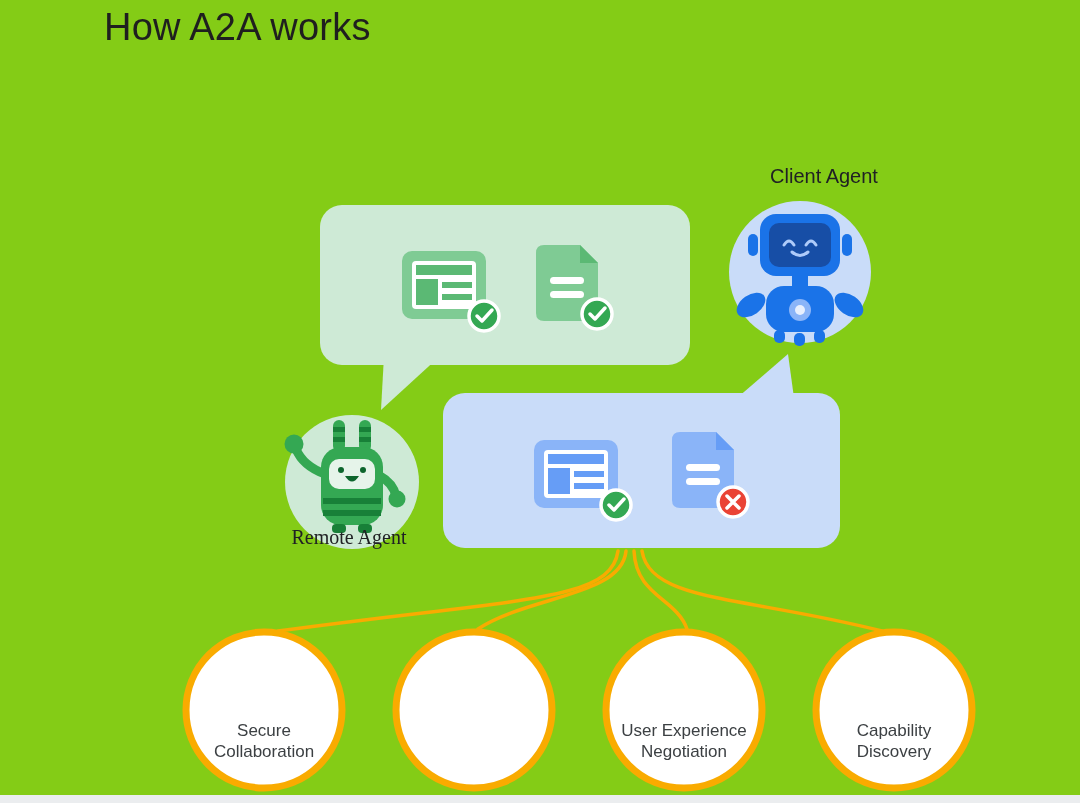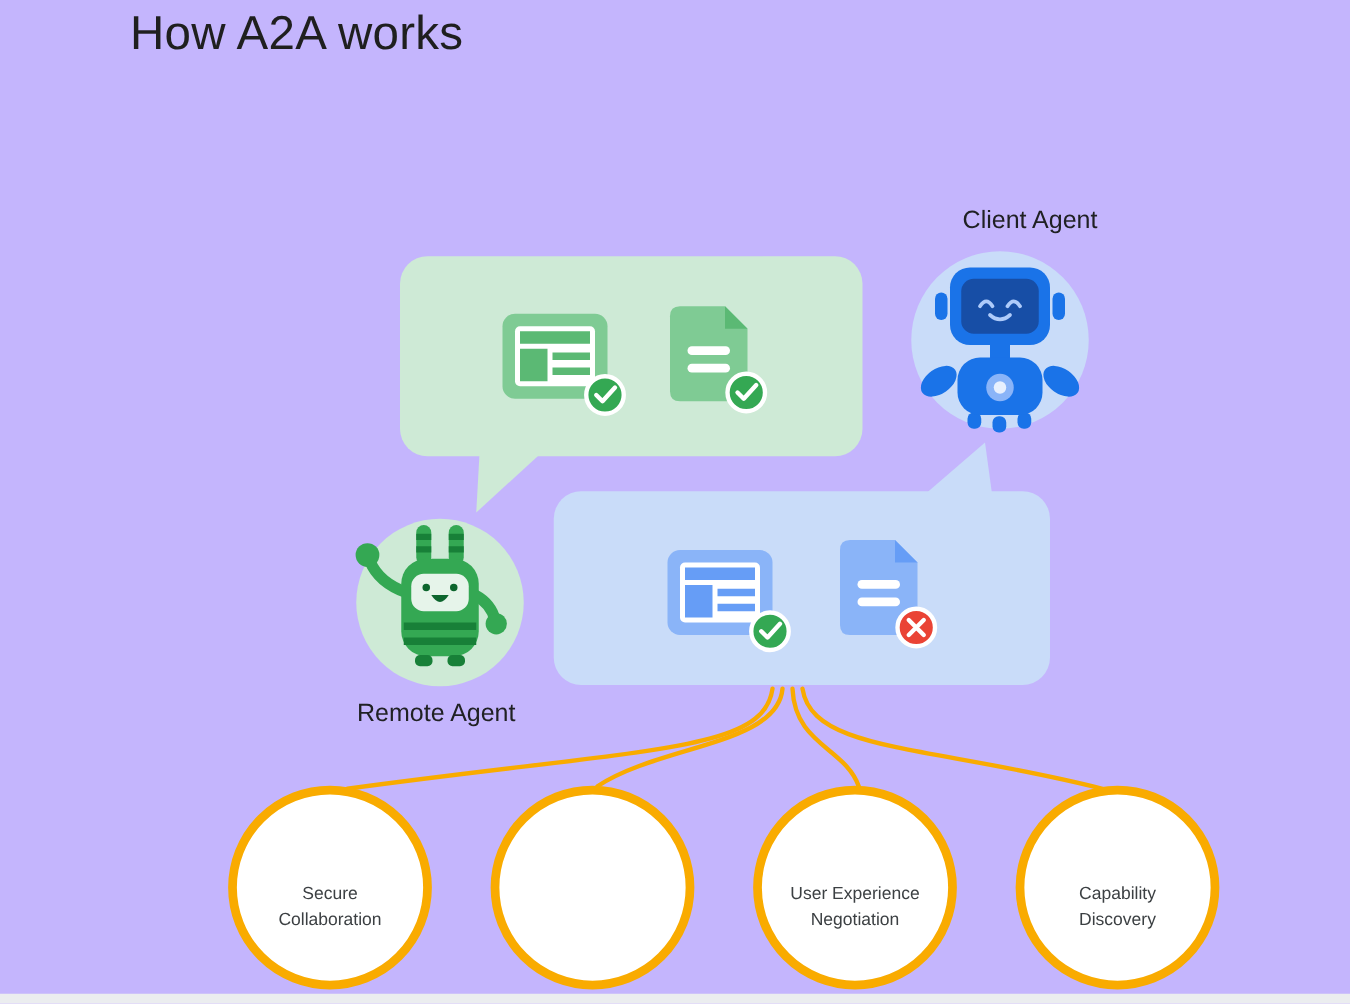--- a/index.html
+++ b/index.html
@@ -1,47 +1,47 @@
 <!DOCTYPE html>
 <html><head>
 <meta charset="utf-8">
 <style>
   html, body { margin: 0; padding: 0; background: #ffffff; }
   .canvas {
     position: relative;
     width: 1080px;
     height: 803px;
-    background: #c4b5fd;
+    background: #84cc16;
     overflow: hidden;
     font-family: "Liberation Sans", sans-serif;
   }
   .title {
     position: absolute;
     left: 104px;
     top: 6px;
     font-size: 38px;
     font-weight: 400;
     color: #1f1f1f;
     letter-spacing: 0.2px;
   }
   .agent-label {
     position: absolute;
     width: 200px;
     text-align: center;
     font-size: 20px;
     color: #202124;
   }
   .client-label { left: 724px; top: 165px; }
-  .remote-label { left: 249px; top: 560px; }
+  .remote-label { left: 249px; top: 526px; font-family: Liberation Serif, serif; }
   .cap-label {
     position: absolute;
-    top: 704px;
+    top: 720px;
     width: 170px;
     text-align: center;
-    font-size: 14px;
+    font-size: 17px;
     font-weight: 500;
     color: #3c4043;
     line-height: 21px;
   }
   .cap-0 { left: 179px; }
   .cap-1 { left: 389px; }
   .cap-2 { left: 599px; }
   .cap-3 { left: 809px; }
   svg.layer { position: absolute; left: 0; top: 0; }
   .bottom-edge {

